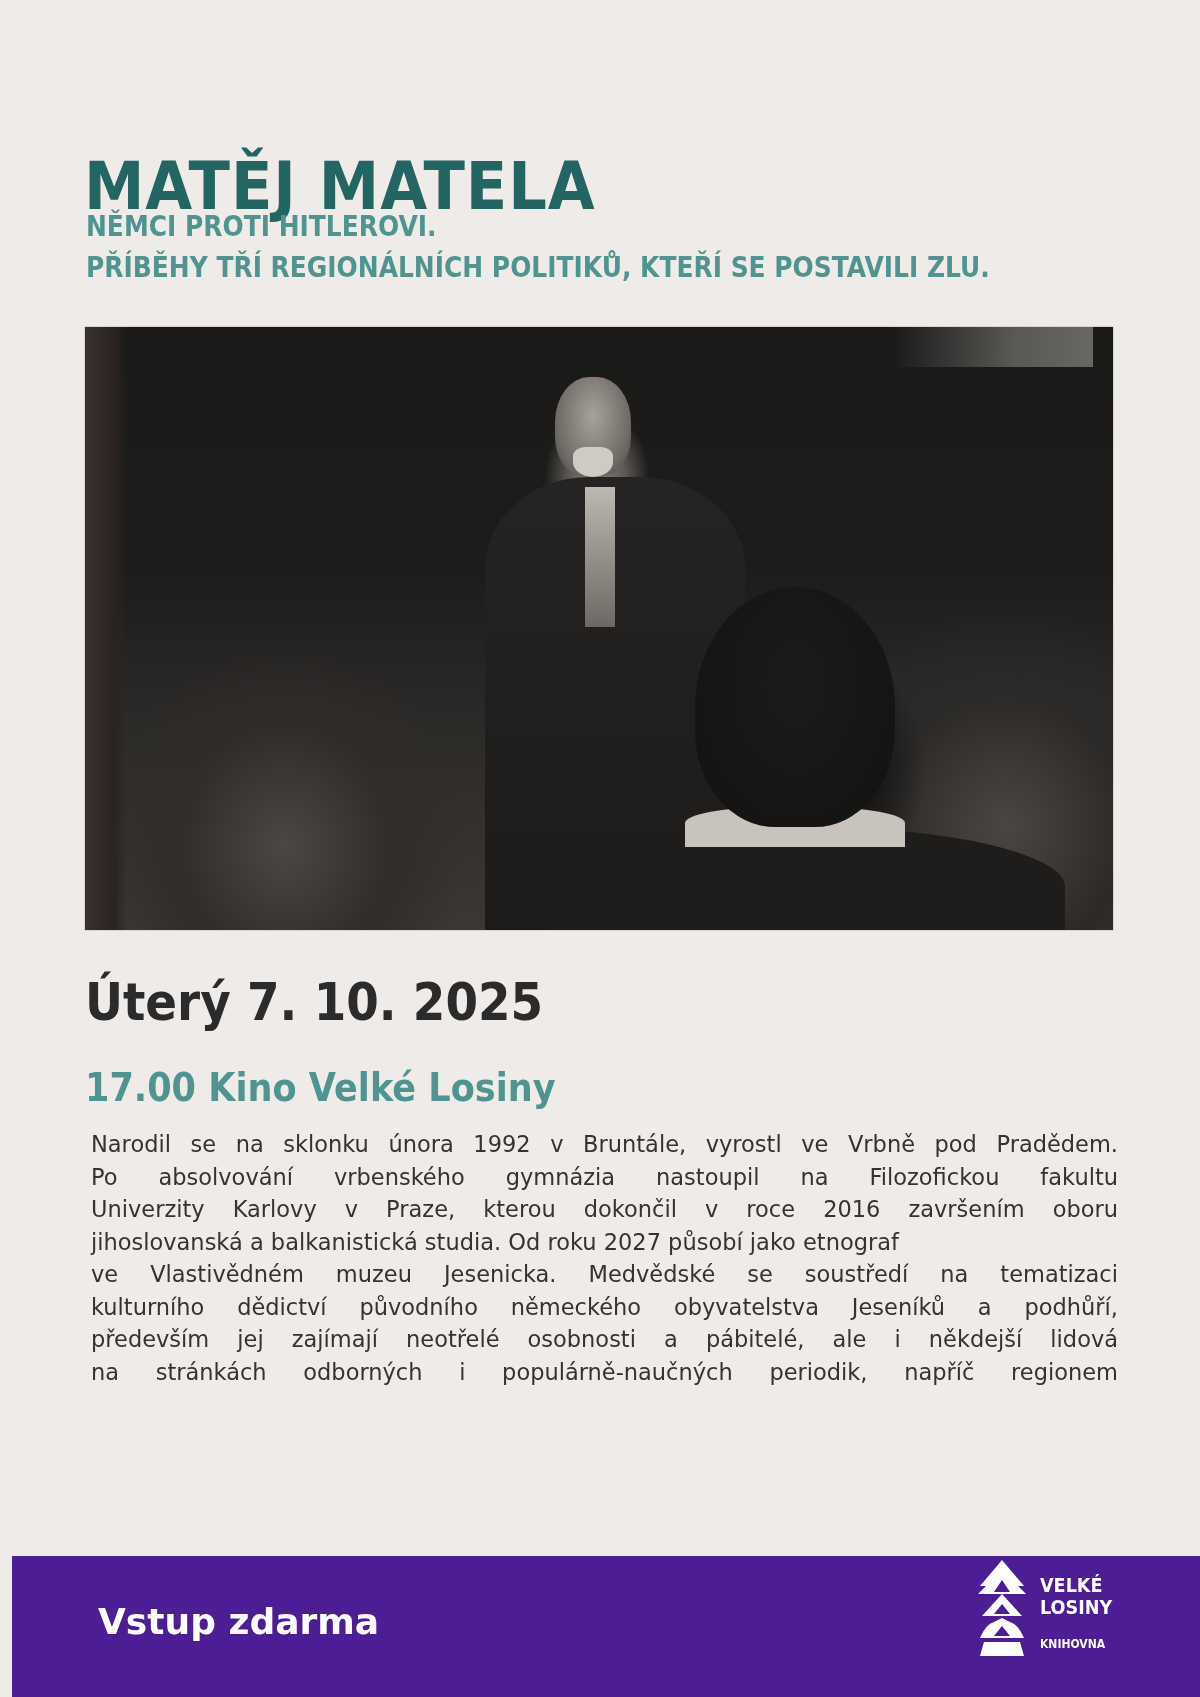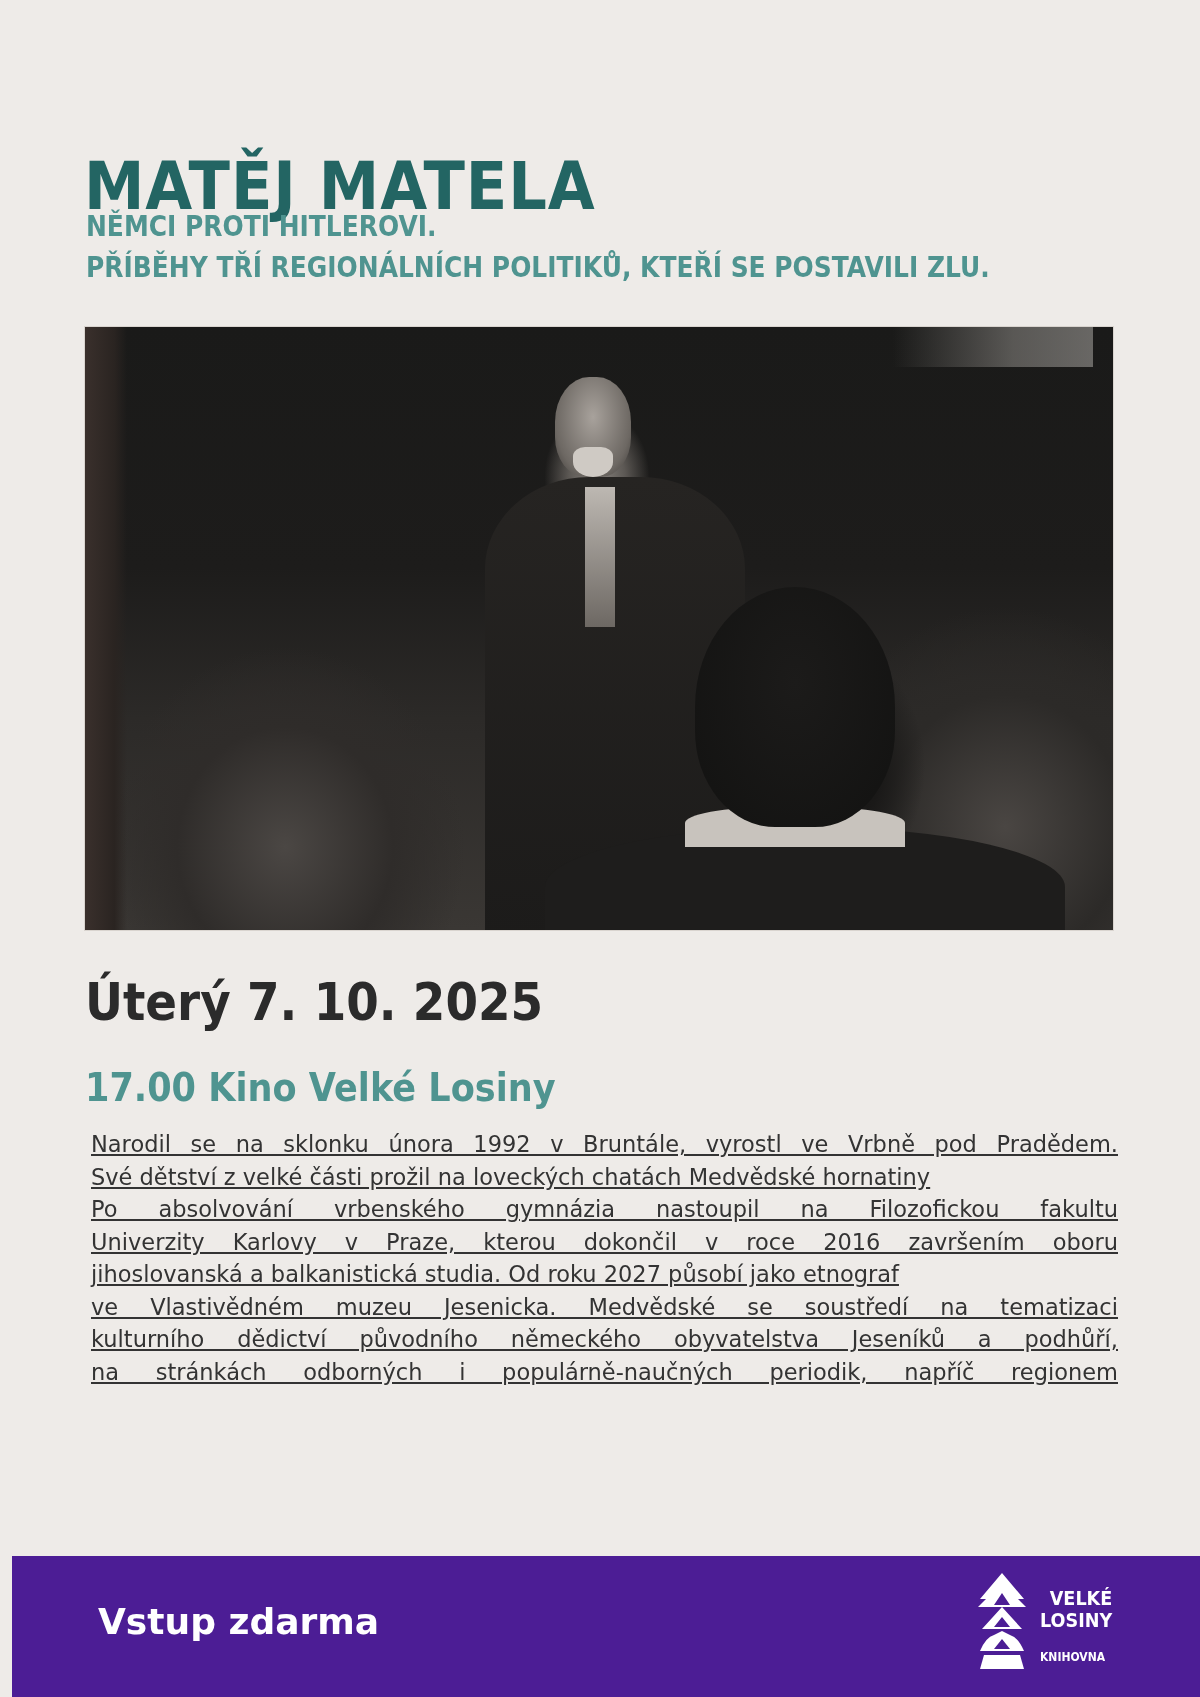--- a/index.html
+++ b/index.html
@@ -111,21 +111,20 @@
       transform: scaleX(0.9);
       transform-origin: left top;
       white-space: nowrap;
     }
     .bio {
       position: absolute; left: 91px; top: 1128px; width: 1027px;
       font-family: "DejaVu Sans", sans-serif;
       font-size: 22.5px;
       color: #333;
       line-height: 32.5px;
-      text-decoration: underline;
     }
     .bio .line {
       display: block;
       text-align: justify;
       text-align-last: justify;
       white-space: nowrap;
       height: 32.5px;
       overflow: visible;
     }
     .bio .line.left { text-align-last: left; }
@@ -137,21 +136,21 @@
     .footer .cta {
       position: absolute; left: 86px; top: 48px;
       font-family: "DejaVu Sans", sans-serif;
       font-weight: bold;
       font-size: 36px;
       color: #ffffff;
       line-height: 1;
       white-space: nowrap;
     }
     .logo {
-      position: absolute; left: 960px; top: 15px; width: 160px; height: 106px; text-align: right;
+      position: absolute; left: 960px; top: 2px; width: 160px; height: 106px;
     }
     .logo svg { position: absolute; left: 0; top: 0; }
     .logo .name {
       position: absolute; left: 68px; top: 16px;
       font-family: "DejaVu Sans", sans-serif;
       font-weight: bold;
       font-size: 20px;
       line-height: 22px;
       color: #ffffff;
       transform: scaleX(0.88);
@@ -189,26 +188,26 @@
   <div class="shoulders"></div>
   <div class="collar"></div>
   <div class="listener"></div>
 </div>
 
 <div class="date">Úterý 7. 10. 2025</div>
 <div class="venue">17.00 Kino Velké Losiny</div>
 
 <div class="bio">
   <span class="line">Narodil se na sklonku února 1992 v Bruntále, vyrostl ve Vrbně pod Pradědem.</span>
-  <span class="line left">Své dětství z velké části prožil na loveckých chatách Medvědské hornatiny</span>
   <span class="line">Po absolvování vrbenského gymnázia nastoupil na Filozofickou fakultu</span>
   <span class="line">Univerzity Karlovy v Praze, kterou dokončil v roce 2016 završením oboru</span>
   <span class="line left">jihoslovanská a balkanistická studia. Od roku 2027 působí jako etnograf</span>
   <span class="line">ve Vlastivědném muzeu Jesenicka. Medvědské se soustředí na tematizaci</span>
   <span class="line">kulturního dědictví původního německého obyvatelstva Jeseníků a podhůří,</span>
+  <span class="line">především jej zajímají neotřelé osobnosti a pábitelé, ale i někdejší lidová</span>
   <span class="line">na stránkách odborných i populárně-naučných periodik, napříč regionem</span>
 </div>
 
 <div class="footer">
   <div class="cta">Vstup zdarma</div>
   <div class="logo">
     <svg width="60" height="106" viewBox="0 0 60 106">
 
       <path d="M30 2 L8 28 L14 28 L6 36 L54 36 L46 28 L52 28 Z M30 22 L22 34 L38 34 Z" fill="#ffffff" fill-rule="evenodd"></path>
 

